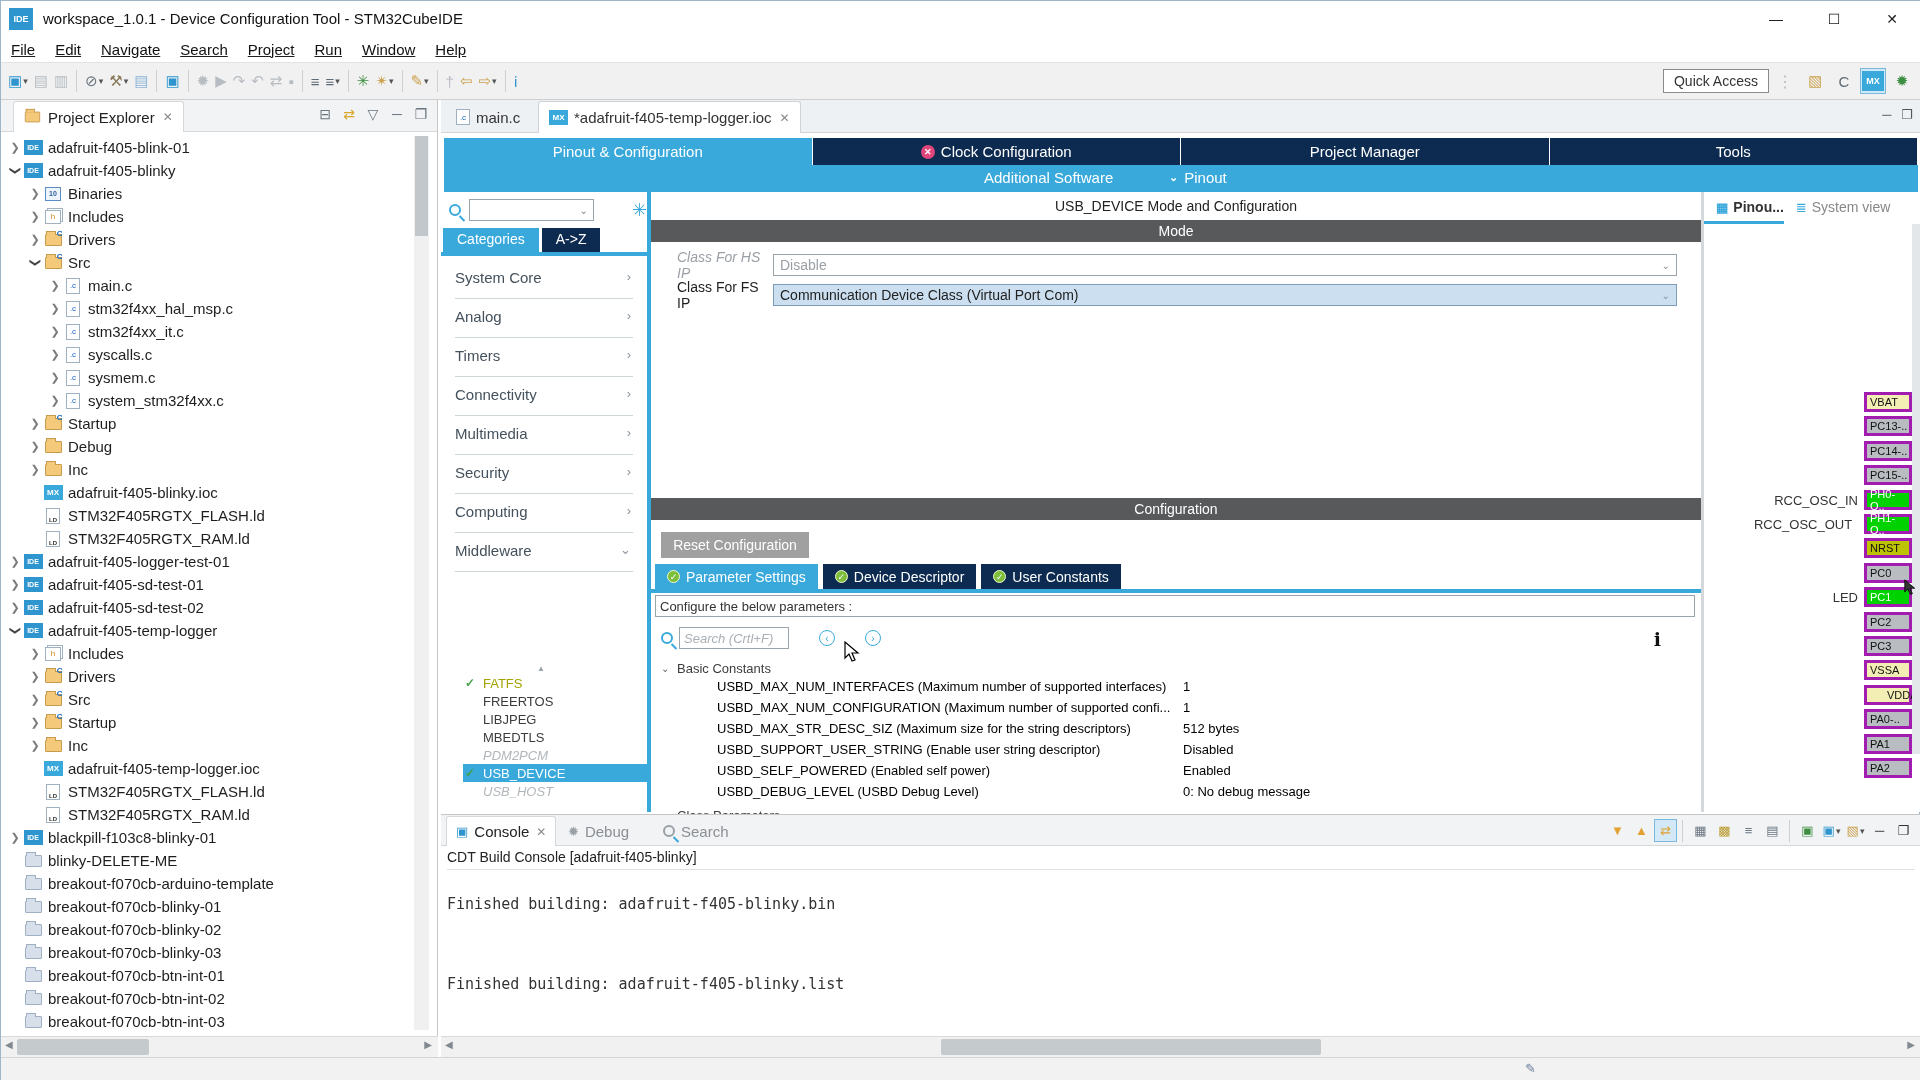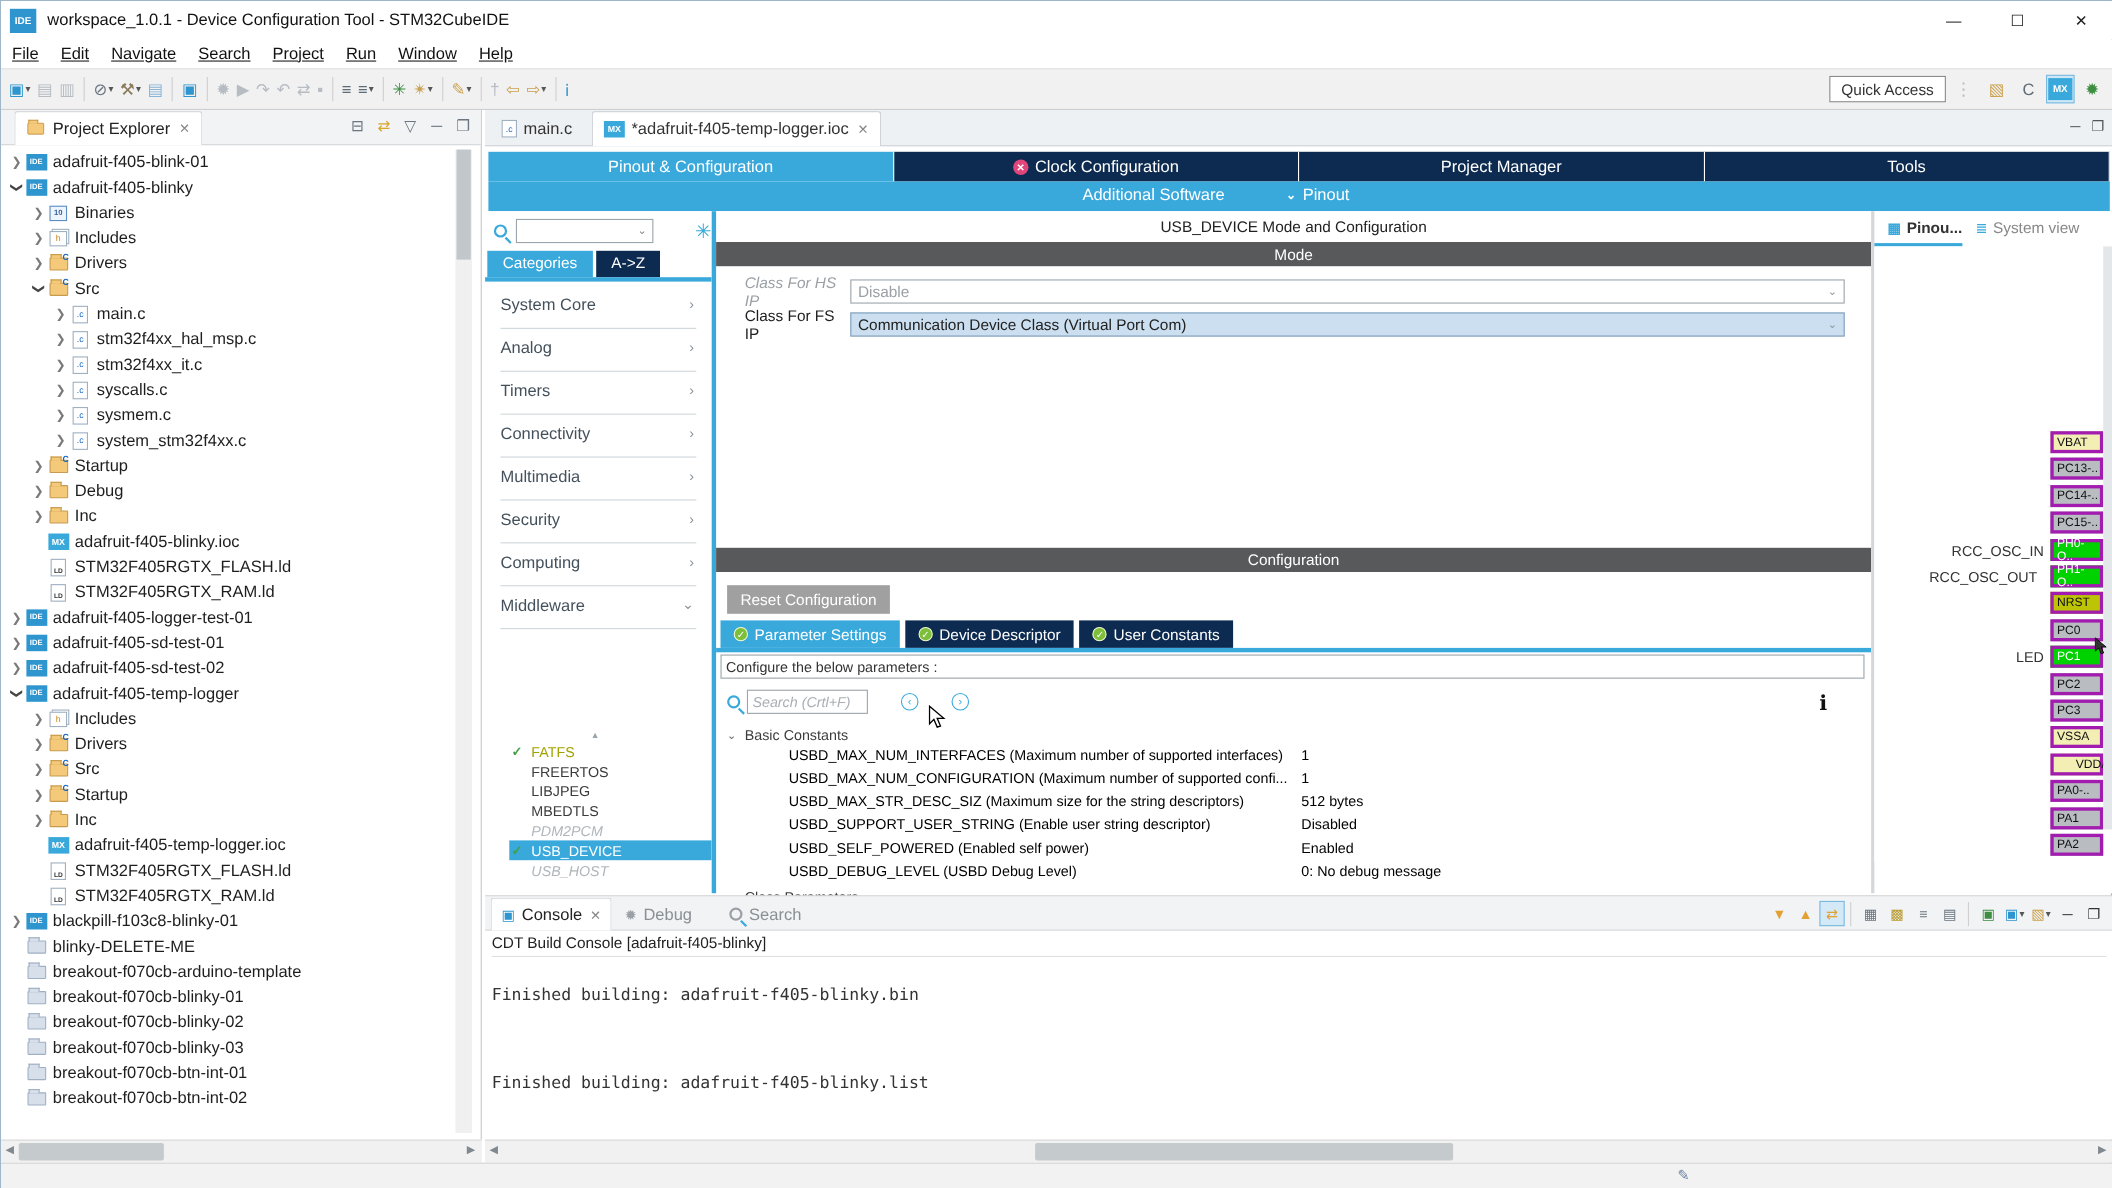--- a/index.html
+++ b/index.html
@@ -571,20 +571,27 @@
           </span>
           <span>breakout-f070cb-btn-int-01</span>
         </div>
         <div class="tree-row" style="padding-left: 6px;">
           <span class="tw-chev"></span>
           <span class="tree-icon">
             <span class="fold closedproj"></span>
           </span>
           <span>breakout-f070cb-btn-int-02</span>
         </div>
+        <div class="tree-row" style="padding-left: 6px;">
+          <span class="tw-chev"></span>
+          <span class="tree-icon">
+            <span class="fold closedproj"></span>
+          </span>
+          <span>breakout-f070cb-btn-int-03</span>
+        </div>
       </div>
     <div id="tree-vscroll">
         <div id="tree-vthumb"></div>
       </div>
   </div>
 
   <div id="editor">
     <div id="editor-tabstrip">
         <div class="ed-tab" style="left: 5px;">
           <span class="ticon">

